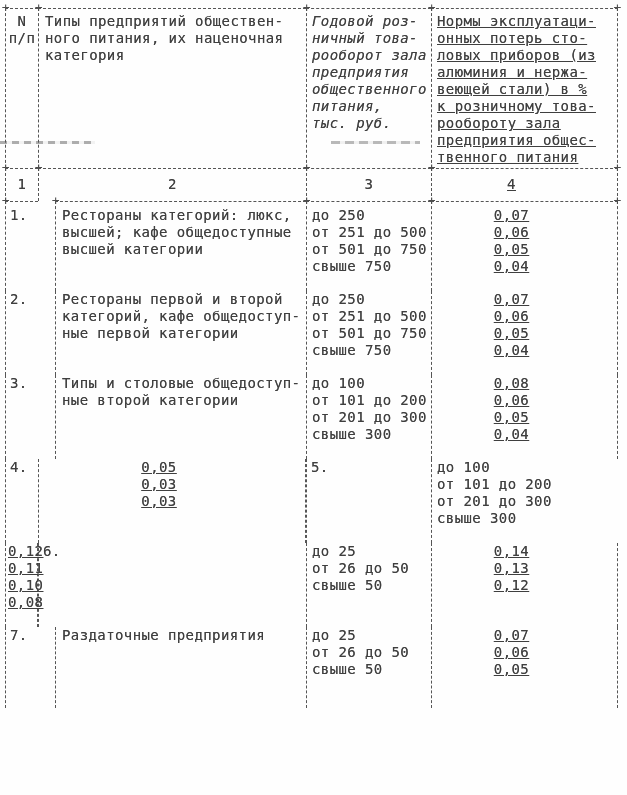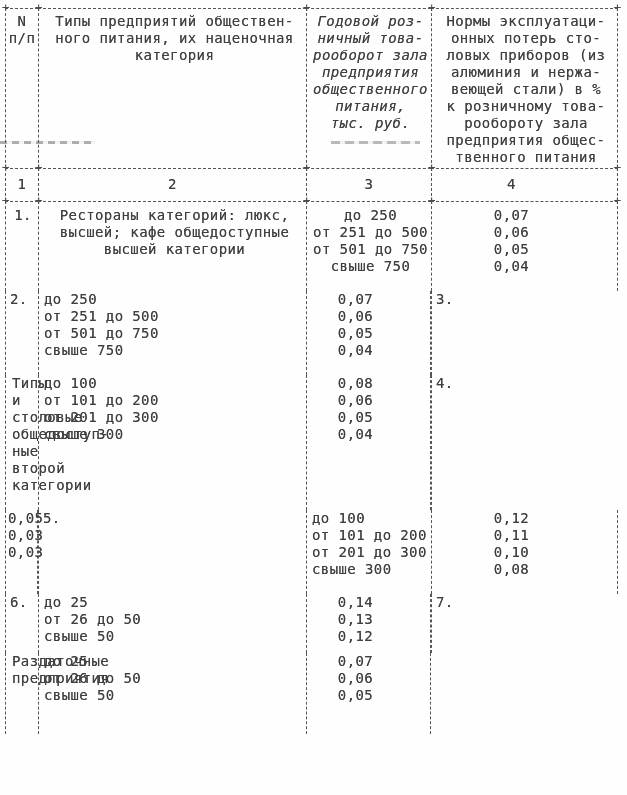--- a/index.html
+++ b/index.html
@@ -27,22 +27,22 @@
     grid-template-columns: 33px 268px 125px 187px;
   }
 
   .cell {
     position: relative;
     box-sizing: border-box;
     border-left: 1px dashed #555;
     white-space: pre-line;
     padding: 0 2px;
   }
-  .cell.last { border-right: 1px dashed #555; }
-  .cell.hline { border-top: 1px dashed #555; text-align: center; }
+  .cell.last { border-right: 1px dashed #555; text-decoration: underline; }
+  .cell.hline { border-top: 1px dashed #555; }
 
   
   .cell.hline::before {
     content: "+";
     position: absolute;
     top: 0; left: 0;
     transform: translate(-55%, -58%);
     font-size: 13px;
     letter-spacing: 0;
     line-height: 1;
@@ -69,21 +69,21 @@
   .head.c4 { padding-left: 5px; }
 
   
   .num { text-align: center; padding-top: 7px; padding-bottom: 8px; }
   .num.c4 { padding-right: 28px; }
 
   
   .bodyrow { padding-top: 0; }
   .r1 { padding-top: 5px; }
   .bc1 { padding-left: 4px; }
-  .bc2 { padding-left: 6px; }
+  .bc2 { padding-left: 6px; margin-left: 17px; }
   .bc3 { padding-left: 5px; }
   .bc4 { text-align: center; padding-right: 28px; }
   .pb16 { padding-bottom: 16px; }
   .pb8  { padding-bottom: 8px; }
   .pb30 { padding-bottom: 30px; }
 
   
   .scan-artifact {
     position: absolute;
     height: 3px;
@@ -144,20 +144,23 @@
     <div class="cell hline bodyrow r1 bc3 pb16">до 250
 от 251 до 500
 от 501 до 750
 свыше 750</div>
     <div class="cell hline bodyrow r1 bc4 pb16 last">0,07
 0,06
 0,05
 0,04</div>
 
     <div class="cell bodyrow bc1 pb16">2.</div>
+    <div class="cell bodyrow bc2 pb16">Рестораны первой и второй
+категорий, кафе общедоступ-
+ные первой категории</div>
     <div class="cell bodyrow bc3 pb16">до 250
 от 251 до 500
 от 501 до 750
 свыше 750</div>
     <div class="cell bodyrow bc4 pb16 last">0,07
 0,06
 0,05
 0,04</div>
 
     <div class="cell bodyrow bc1 pb16">3.</div>

